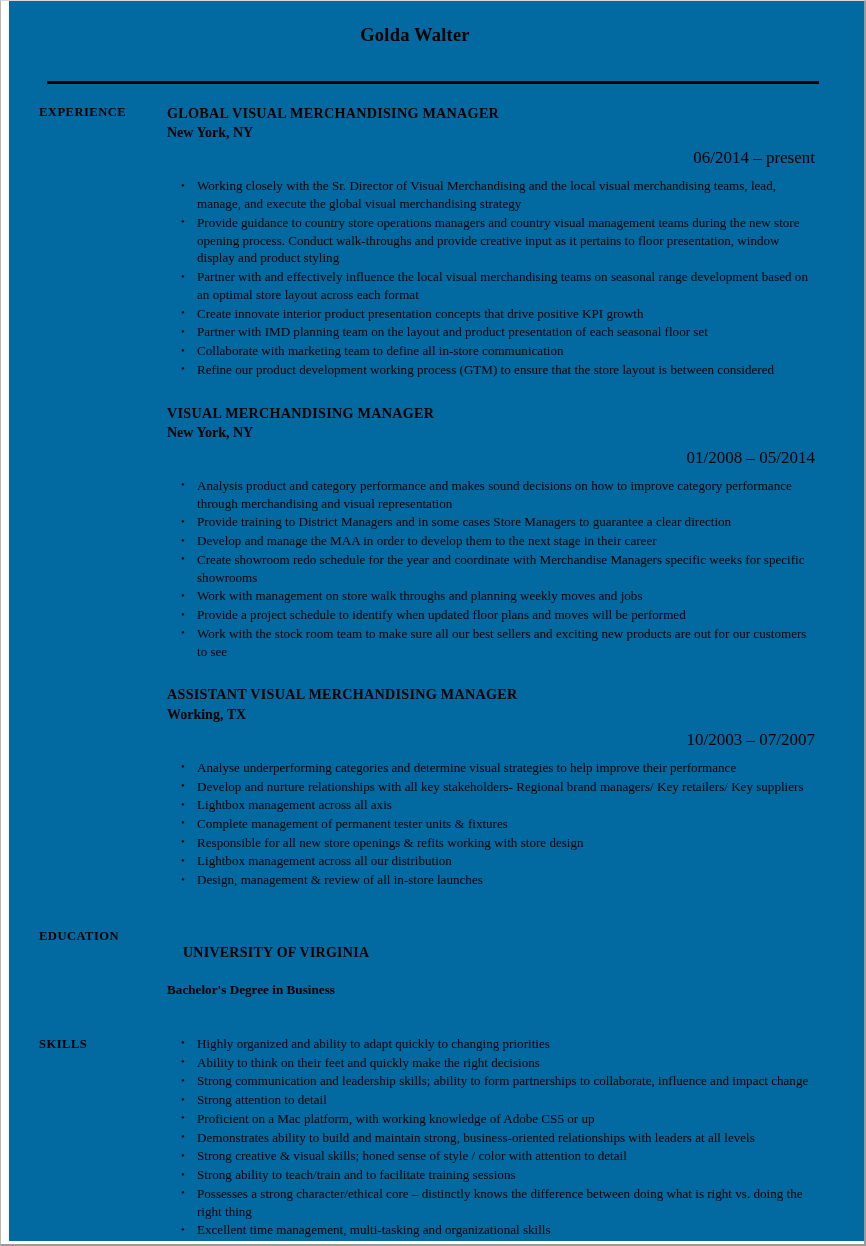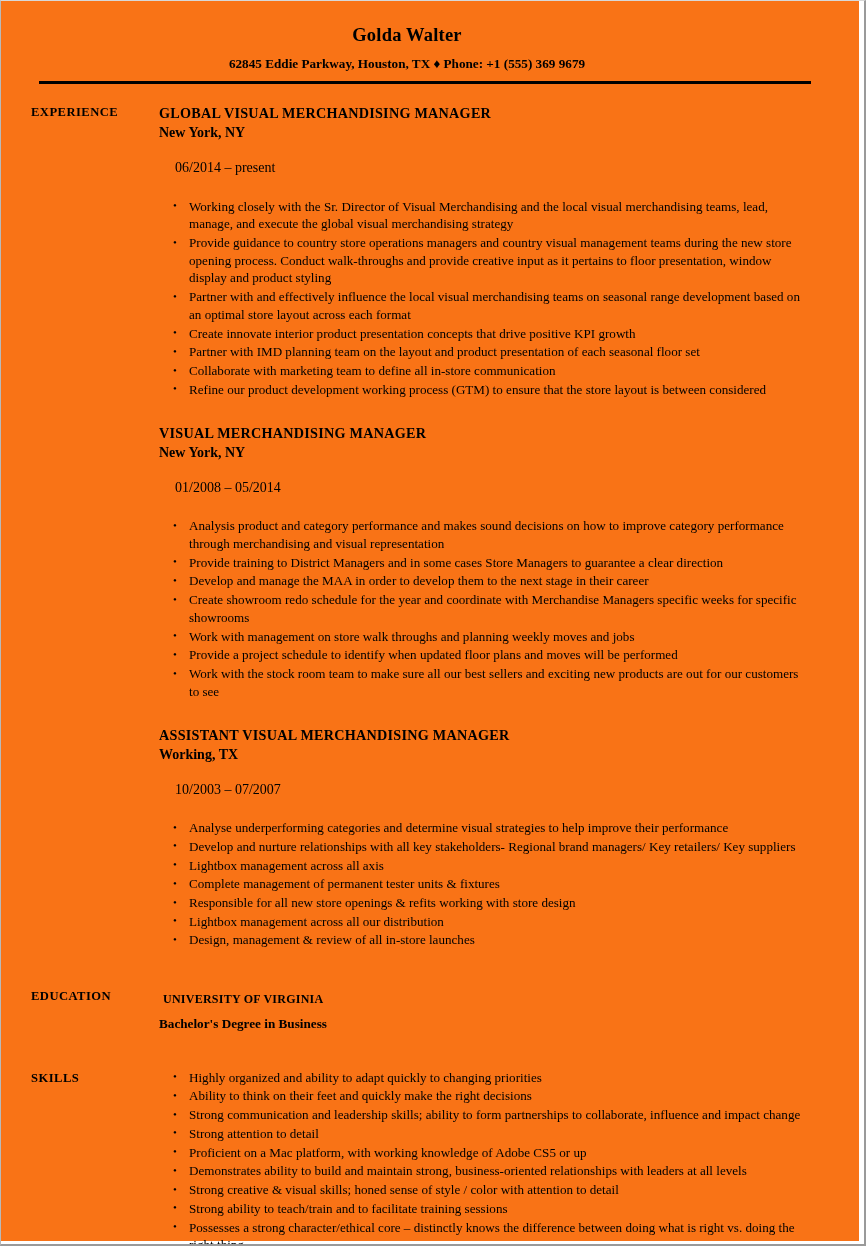--- a/index.html
+++ b/index.html
@@ -18,24 +18,24 @@
     box-sizing: border-box;
     background: #ffffff;
     border-right: 2px solid #9a9a9a;
     border-bottom: 2px solid #9a9a9a;
     border-left: 1px solid #b9b9b9;
     border-top: 1px solid #d8d8d8;
     overflow: hidden;
   }
   .sheet {
     position: absolute;
-    left: 0; top: 0;
+    left: 8px; top: 0;
     width: 858px;
     height: 1240px;
-    background: #f97316;
+    background: #0369a1;
   }
 
   
   .hdr-name {
     text-align: center;
     font-weight: bold;
     font-size: 18.5px;
     letter-spacing: 0.2px;
     margin: 0;
     padding-top: 24px;
@@ -99,24 +99,25 @@
     padding-top: 8px;
   }
   .job-location {
     font-weight: bold;
     font-size: 14px;
     line-height: 1.3;
     margin: 0;
     padding-top: 2px;
   }
   .job-dates {
-    font-size: 14px;
+    font-size: 17px;
     line-height: 1.3;
-    margin: 16px;
+    margin: 4px;
     padding-top: 1px;
+    text-align: right;
   }
 
   
   ul.bullets {
     list-style: none;
     margin: 0;
     padding: 4px 0 0 0;
   }
   ul.bullets > li {
     position: relative;
@@ -132,44 +133,43 @@
     top: -0.5px;
     font-size: 11px;
     line-height: 1.6;
   }
 
   .spacer-jobs { height: 16px; }
   .spacer-section { height: 30px; }
 
   .edu-school {
     font-weight: bold;
-    font-size: 12px;
+    font-size: 14px;
     letter-spacing: 0.25px;
     line-height: 1.28;
-    margin: 4px;
+    margin: 16px;
     padding-top: 8px;
   }
   .edu-degree {
     font-weight: bold;
     font-size: 13.2px;
     line-height: 1.3;
     margin: 0;
     padding-top: 3px;
   }
   .skills ul.bullets { padding-top: 7px; }
 </style>
 </head>
 <body>
 
 <div class="page">
   <div class="sheet">
 
     <div>
       <div class="hdr-name">Golda Walter</div>
-      <div class="hdr-contact">62845 Eddie Parkway, Houston, TX ♦ Phone: +1 (555) 369 9679</div>
       <div class="hdr-rule"></div>
     </div>
 
     <div class="body">
 
       <div class="section">
         <div class="col-label">EXPERIENCE</div>
         <div class="col-content">
 
           <div class="job">

